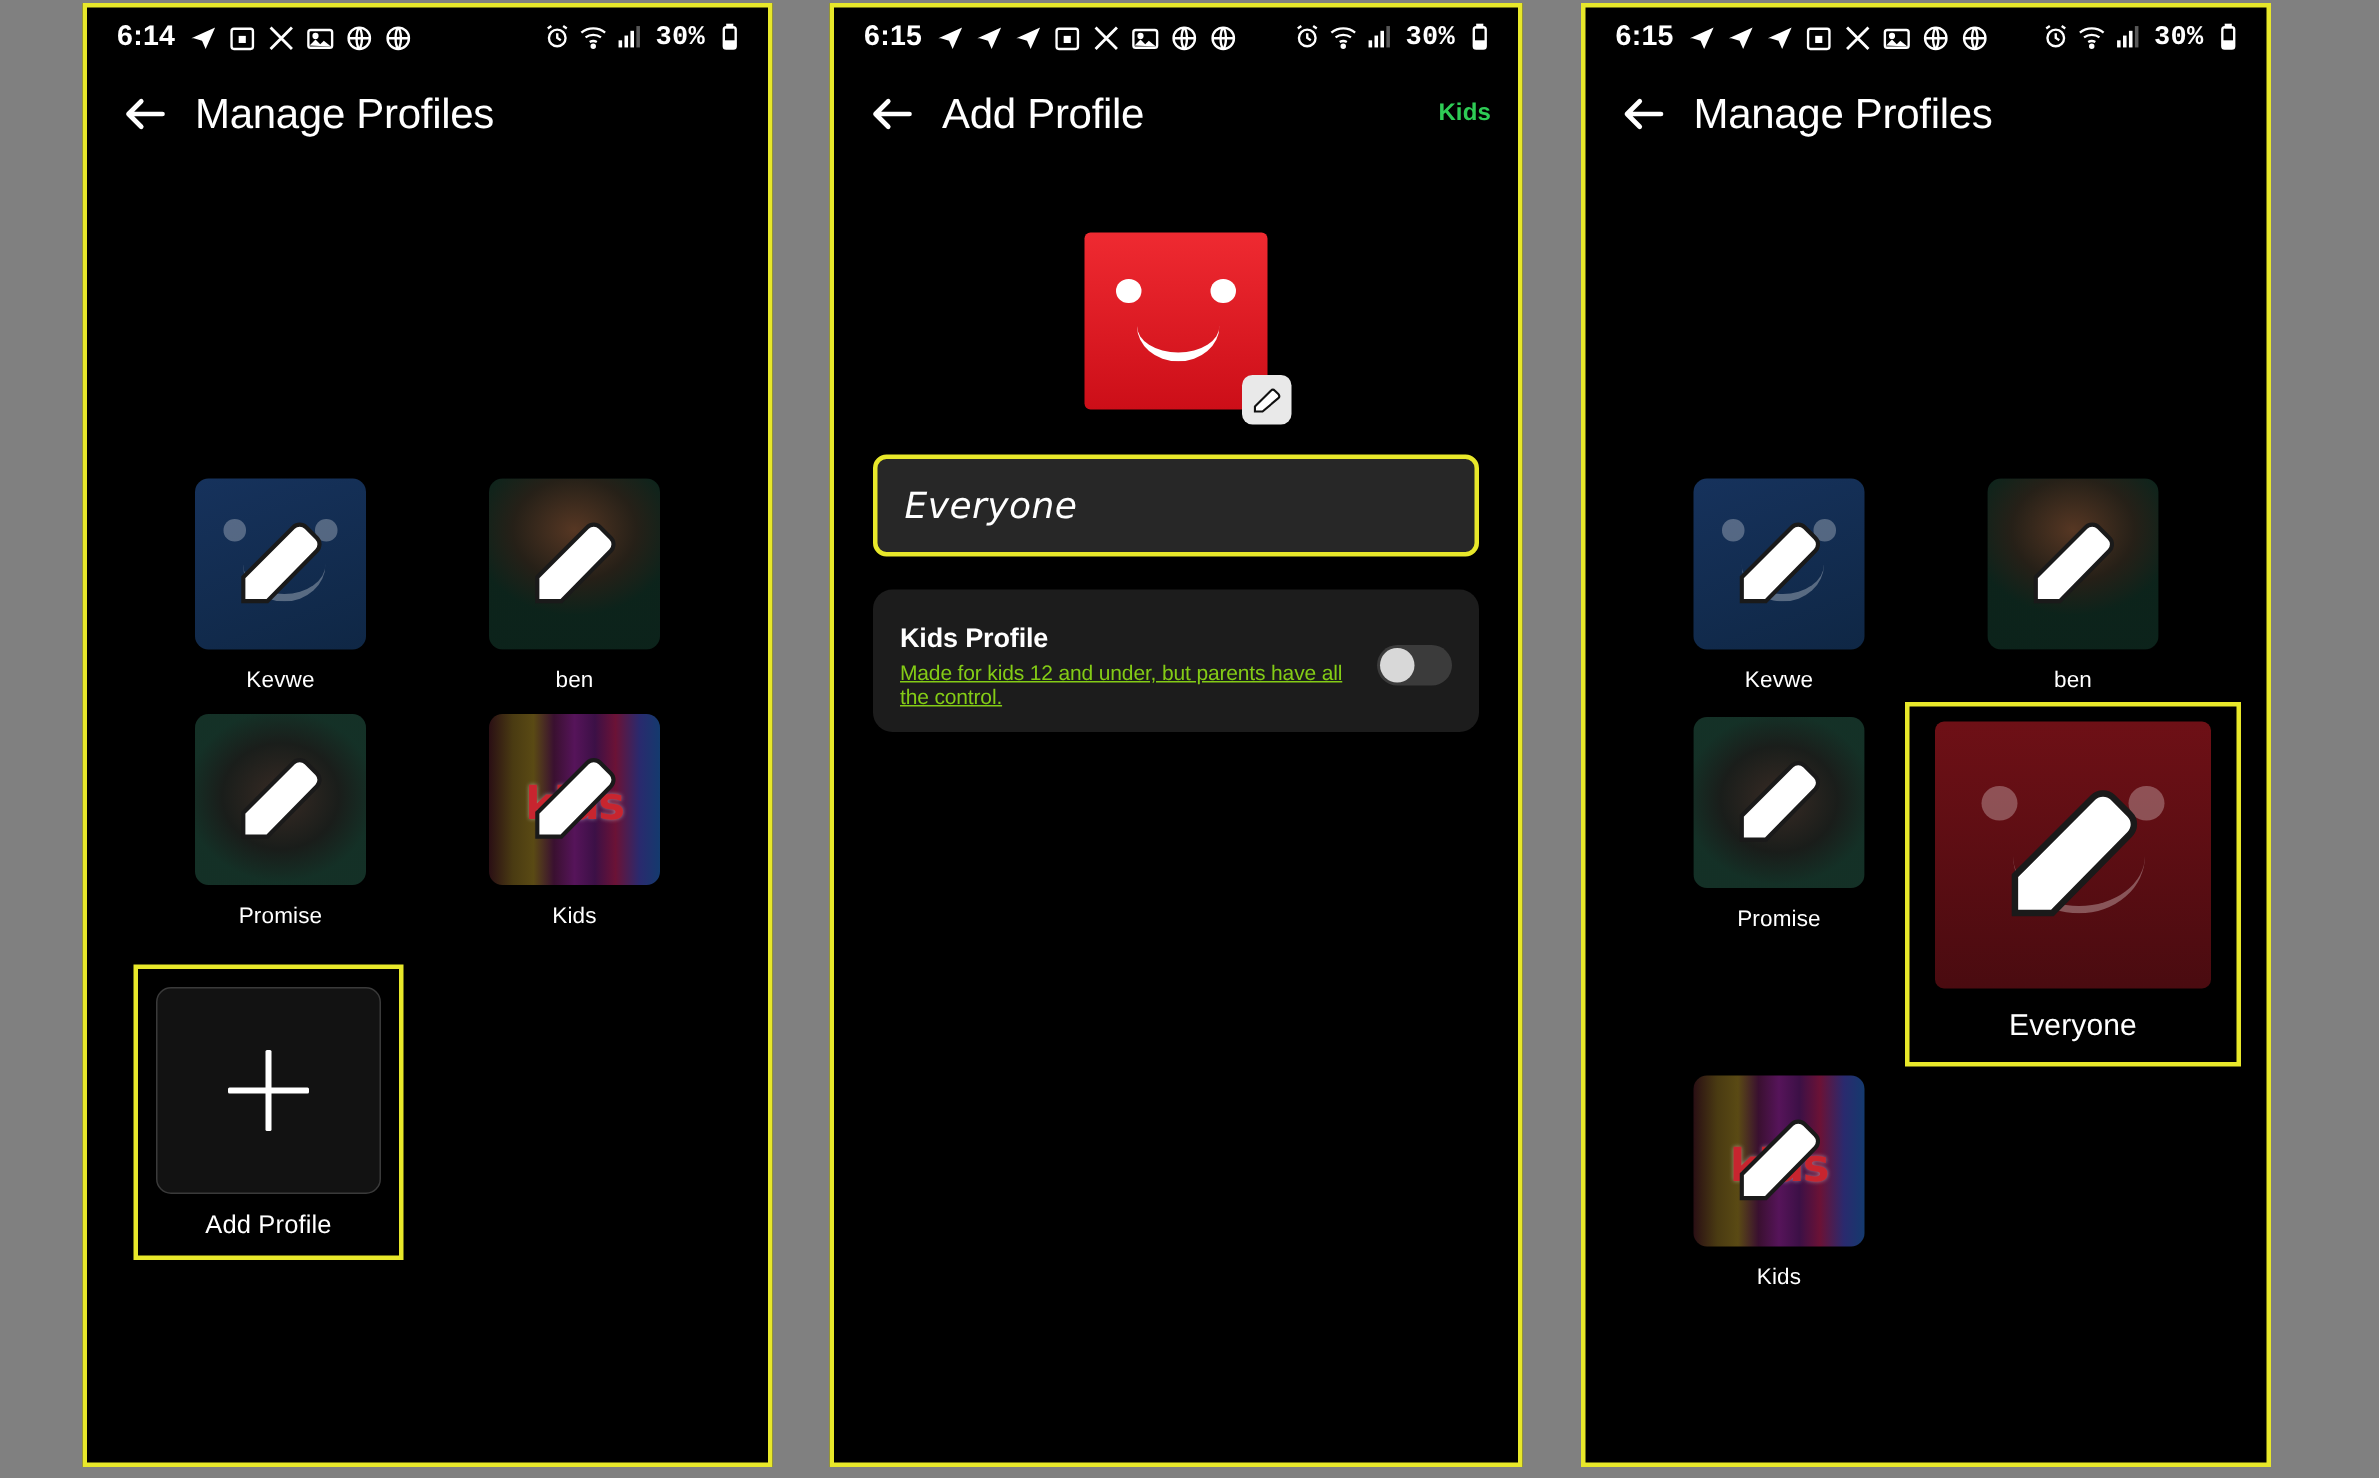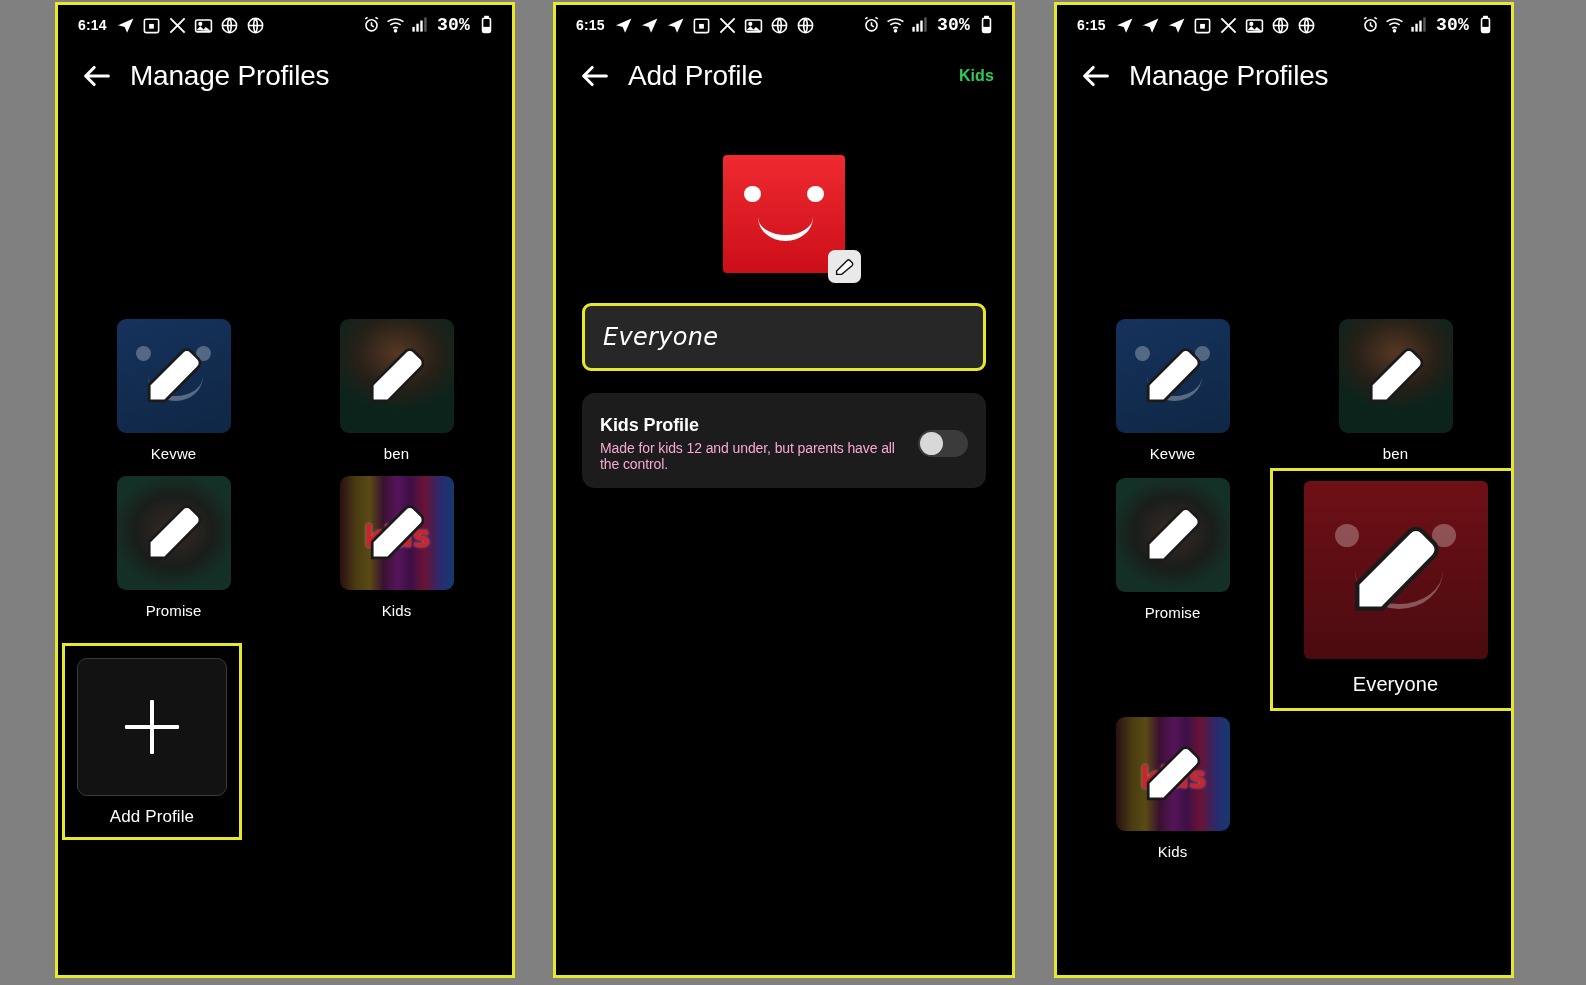--- a/index.html
+++ b/index.html
@@ -39,21 +39,21 @@
   .statusbar {
     height: 40px;
     display: flex;
     align-items: center;
     padding: 0 16px 0 20px;
     color: #ffffff;
     font-size: 19px;
     font-weight: bold;
     letter-spacing: 0.2px;
   }
-  .sb-time { margin-right: 9px; font-size: 14px; font-weight: bold; }
+  .sb-time { margin-right: 9px; font-size: 19px; font-weight: bold; }
   .sb-left-icons { display: flex; align-items: center; gap: 7px; flex: 1; }
   .sb-right-icons { display: flex; align-items: flex-start; gap: 5px; font-family: Liberation Mono, monospace; }
   .sb-ic {
     display: inline-flex;
     align-items: center;
     justify-content: center;
     width: 19px; height: 19px;
     color: #ffffff;
   }
   .sb-ic svg { display: block; }
@@ -83,21 +83,21 @@
   }
   .save-btn {
     margin-left: auto;
     color: #2ecc55;
     font-size: 16px;
     font-weight: bold;
     letter-spacing: 0.1px;
   }
 
   
-  .grid-wrap { padding: 0 4px; }
+  .grid-wrap { padding: 0 31px; }
   .grid {
     display: grid;
     grid-template-columns: 1fr 1fr;
     row-gap: 14px;
     column-gap: 0px;
     margin-top: 212px;
   }
   .grid-p3 { margin-top: 212px; }
 
   .cell {
@@ -294,24 +294,25 @@
     gap: 12px;
   }
   .kids-texts { flex: 1; }
   .kids-title {
     color: #ffffff;
     font-size: 18px;
     font-weight: bold;
     letter-spacing: -0.1px;
   }
   .kids-sub {
-    color: #f9a8d4;
+    color: #84cc16;
     font-size: 14px;
     margin-top: 4px;
     letter-spacing: -0.1px;
+    text-decoration: underline;
   }
   .toggle {
     width: 50px;
     height: 27px;
     border-radius: 14px;
     background: #3b3b3b;
     position: relative;
     flex: 0 0 auto;
   }
   .toggle .knob {

